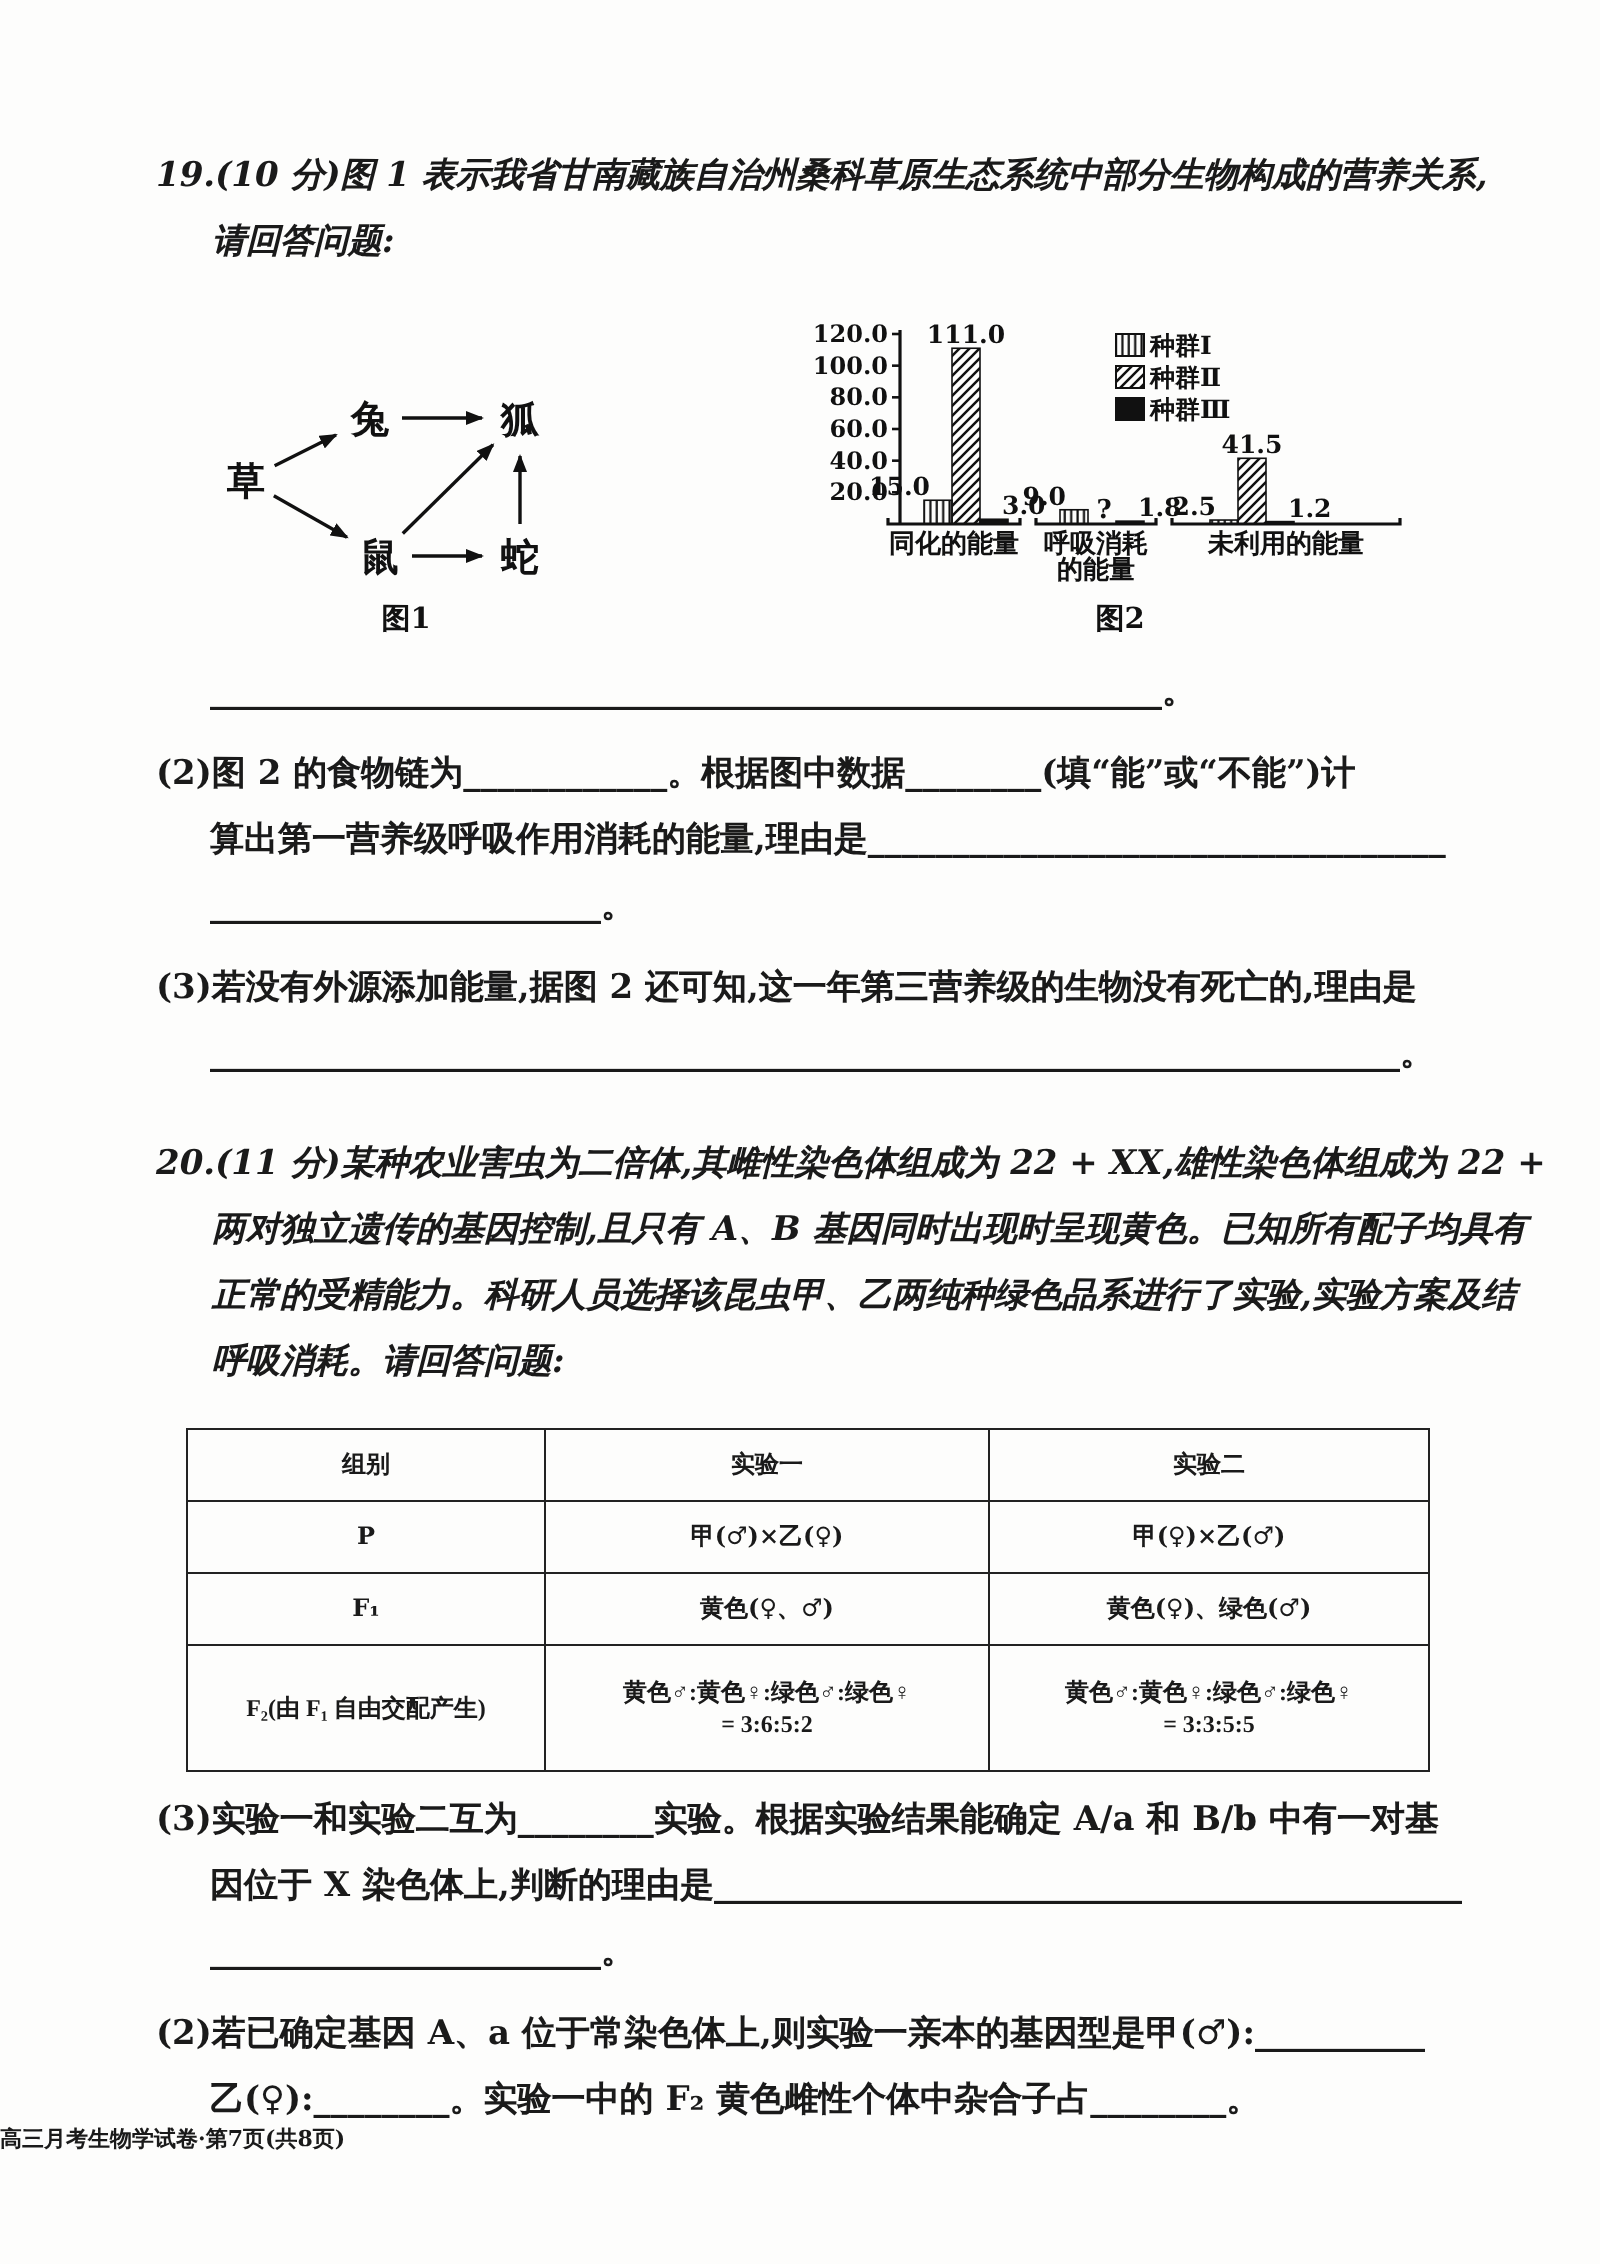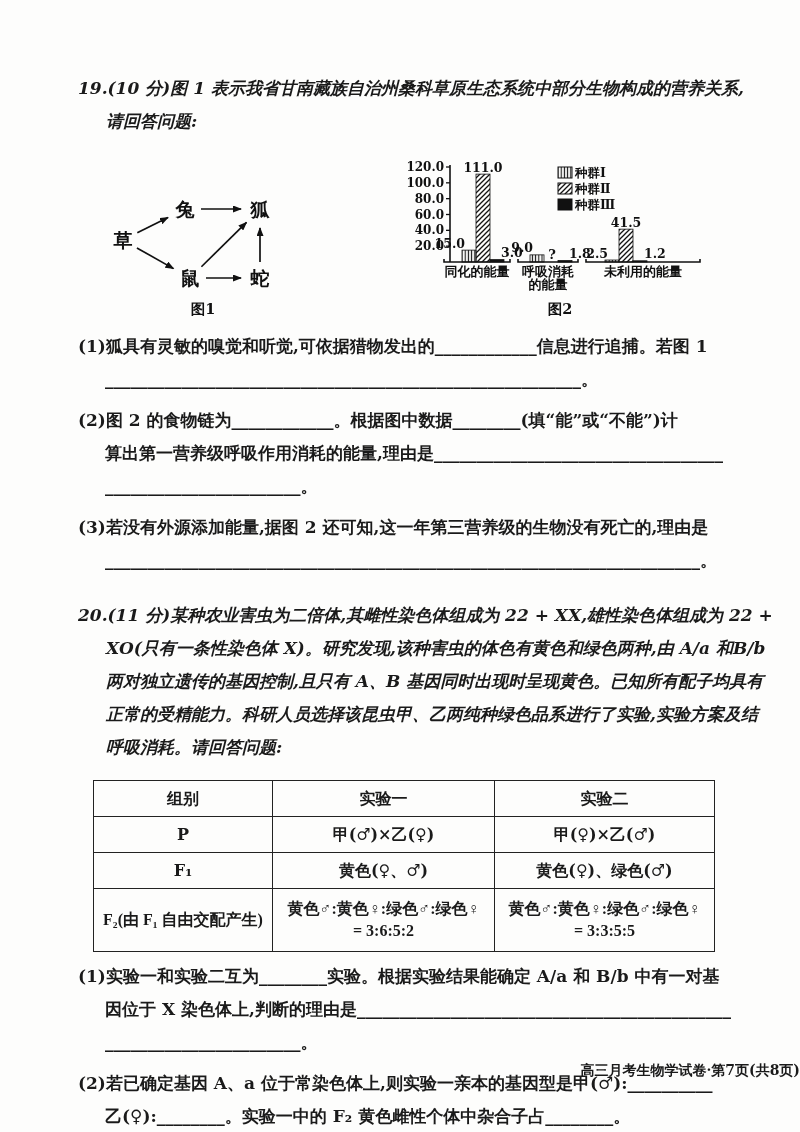--- a/index.html
+++ b/index.html
@@ -25,37 +25,37 @@
     display:flex;align-items:flex-start;
     padding-left:85px;margin-top:4px;height:168px;
   }
   .figbox{position:relative;}
   .fig1box{width:220px;margin-right:95px;}
   .fig2box{width:320px;}
   .table-wrap{margin:8px 0 4px 93px;}
   table.exp{
     border-collapse:collapse;
     table-layout:fixed;
-    font-size:16px;
+    font-size:12px;
   }
   table.exp td{
     border:1.6px solid #222;
     text-align:center;
     vertical-align:middle;
     padding:2px 3px;
     height:31px;
     line-height:1.35;
   }
   table.exp .c0{width:172px;}
   table.exp .c1{width:215px;}
   table.exp .c2{width:213px;}
   table.exp .f2row td{height:58px;font-family:Liberation Serif, serif;}
   .footer{
     position:absolute;left:0;right:0;top:1062px;
-    text-align:right;font-size:14px;
+    text-align:left;font-size:11px;
   }
   svg text{font-family:"DejaVu Serif","Liberation Serif",serif;font-weight:600;fill:#111;}
 </style>
 </head>
 <body>
 
 <div class="page">
 
   <div class="q-block q19">
     <div class="tline">19.(10 分)图 1 表示我省甘南藏族自治州桑科草原生态系统中部分生物构成的营养关系,</div>
@@ -132,36 +132,34 @@
           <text x="175" y="23" font-size="12.5">种群Ⅰ</text>
           <rect x="158" y="29" width="14" height="11" fill="url(#pDiag)" stroke="#111" stroke-width="1"></rect>
           <text x="175" y="39" font-size="12.5">种群Ⅱ</text>
           <rect x="158" y="45" width="14" height="11" fill="#111" stroke="#111" stroke-width="1"></rect>
           <text x="175" y="55" font-size="12.5">种群Ⅲ</text>
           <text x="160" y="160" text-anchor="middle" font-size="14.5">图2</text>
         </svg></div>
   </div>
 
   <div class="sub">
-    <div class="tline">(1)狐具有灵敏的嗅觉和听觉,可依据猎物发出的____________信息进行追捕。若图 1</div>
     <div class="tline cont">________________________________________________________。</div>
   </div>
   <div class="sub">
     <div class="tline">(2)图 2 的食物链为____________。根据图中数据________(填“能”或“不能”)计</div>
     <div class="tline cont">算出第一营养级呼吸作用消耗的能量,理由是__________________________________</div>
     <div class="tline cont">_______________________。</div>
   </div>
   <div class="sub">
     <div class="tline">(3)若没有外源添加能量,据图 2 还可知,这一年第三营养级的生物没有死亡的,理由是</div>
     <div class="tline cont">______________________________________________________________________。</div>
   </div>
 
   <div class="q-block q20">
     <div class="tline">20.(11 分)某种农业害虫为二倍体,其雌性染色体组成为 22 + XX,雄性染色体组成为 22 +</div>
-    <div class="tline cont">XO(只有一条性染色体 X)。研究发现,该种害虫的体色有黄色和绿色两种,由 A/a 和B/b</div>
     <div class="tline cont">两对独立遗传的基因控制,且只有 A、B 基因同时出现时呈现黄色。已知所有配子均具有</div>
     <div class="tline cont">正常的受精能力。科研人员选择该昆虫甲、乙两纯种绿色品系进行了实验,实验方案及结</div>
     <div class="tline cont">呼吸消耗。请回答问题:</div>
   </div>
 
   <div class="table-wrap">
     <table class="exp">
       <tbody>
         <tr>
           <td class="c0">组别</td>
@@ -187,21 +185,21 @@
           <td>
             <div>黄色♂:黄色♀:绿色♂:绿色♀</div>
             <div>= 3:3:5:5</div>
           </td>
         </tr>
       </tbody>
     </table>
   </div>
 
   <div class="sub">
-    <div class="tline">(1)实验一和实验二互为________实验。根据实验结果能确定 A/a 和 B/b 中有一对基</div>
+    <div class="tline">(3)实验一和实验二互为________实验。根据实验结果能确定 A/a 和 B/b 中有一对基</div>
     <div class="tline cont">因位于 X 染色体上,判断的理由是____________________________________________</div>
     <div class="tline cont">_______________________。</div>
   </div>
   <div class="sub">
     <div class="tline">(2)若已确定基因 A、a 位于常染色体上,则实验一亲本的基因型是甲(♂):__________</div>
     <div class="tline cont">乙(♀):________。实验一中的 F₂ 黄色雌性个体中杂合子占________。</div>
   </div>
 
   <div class="footer">高三月考生物学试卷·第7页(共8页)</div>
 </div>

